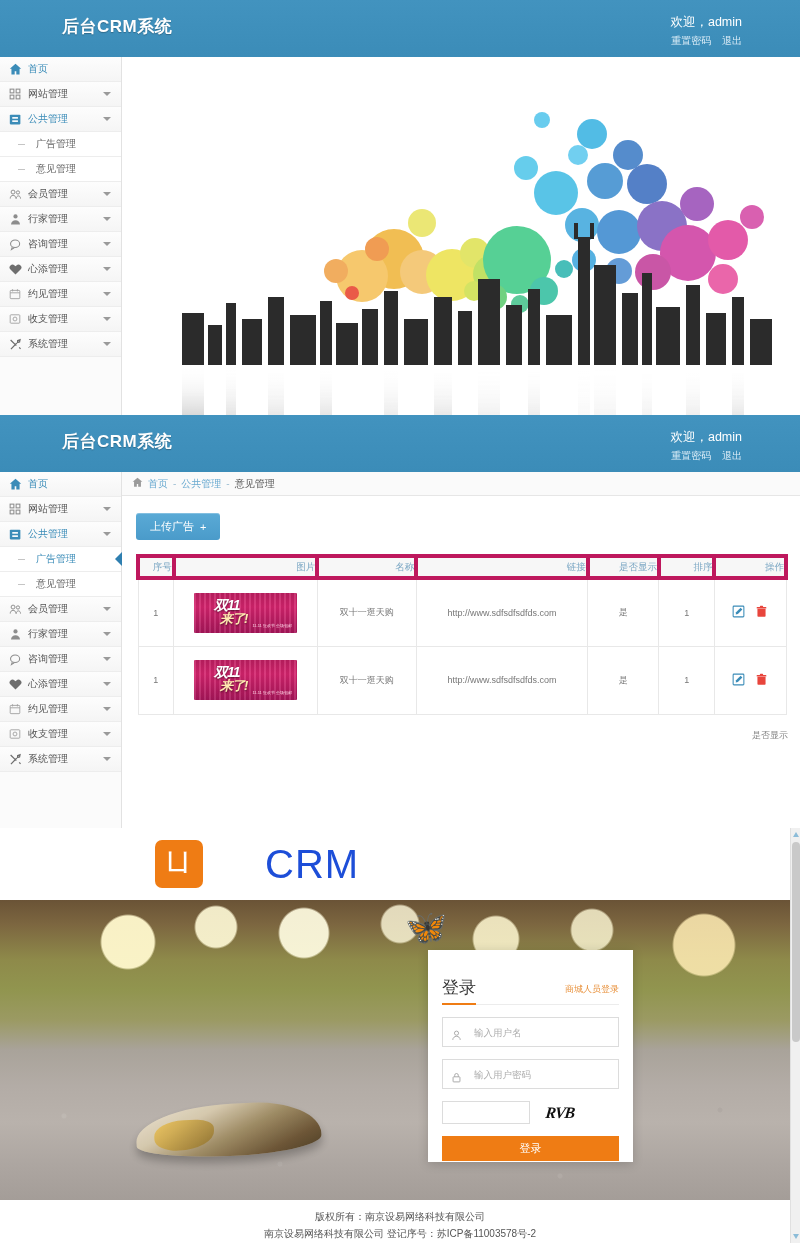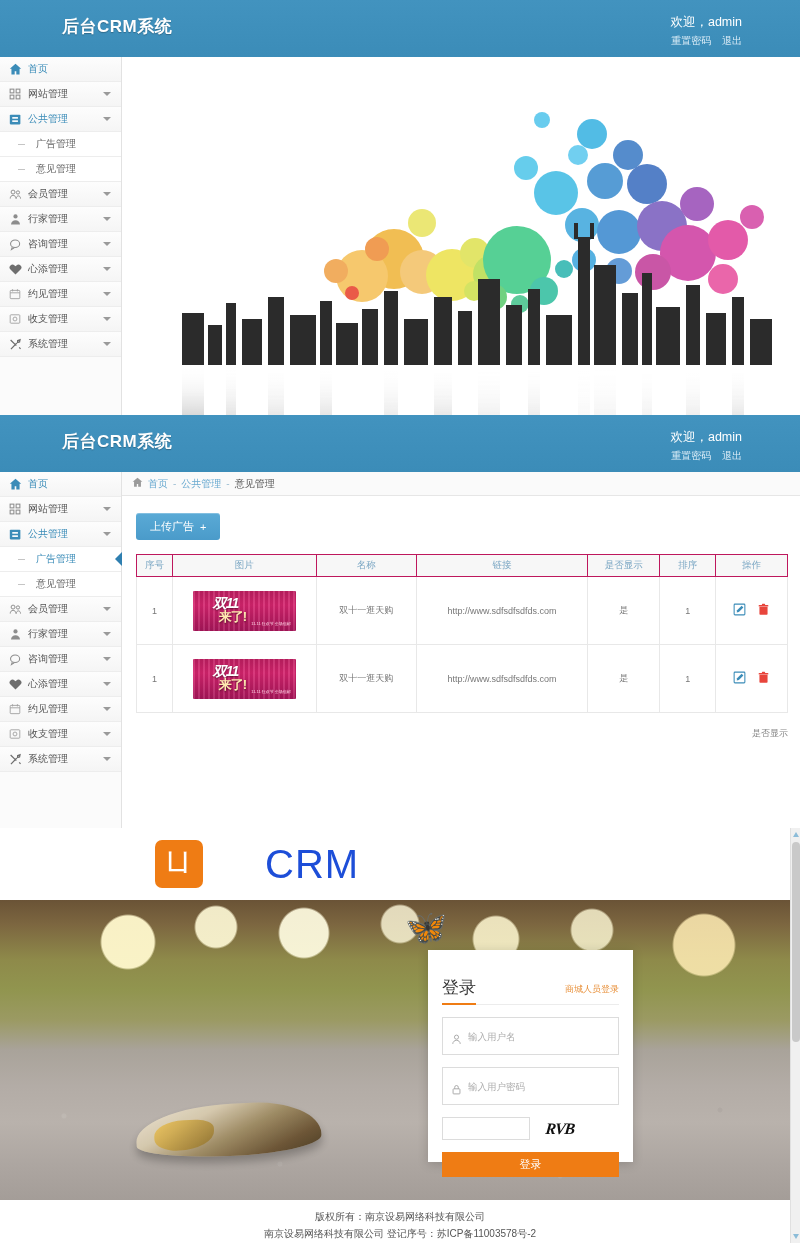--- a/index.html
+++ b/index.html
@@ -88,42 +88,42 @@
     color:#fff; font-size:11px; border:none; border-radius:3px;
     padding:6px 14px; cursor:pointer;
     box-shadow: inset 0 1px 0 rgba(255,255,255,.25);
   }
   table.grid {
     width:652px; margin:14px 0 0 14px; border-collapse:collapse;
     font-size:9.5px; color:#666;
   }
   table.grid th {
     background:#f7f7f7; color:#7ba7c4; font-weight:normal;
-    height:22px; border:1px solid #be185d; text-align:center;
+    height:22px; border:4px solid #be185d; text-align:right;
     font-size:9.5px;
   }
   table.grid td {
     border:1px solid #e8e8e8; text-align:center; height:68px;
     color:#777; font-size:9px; padding:4px;
   }
   .thumb {
     width:103px;height:40px;margin:0 auto;border-radius:1px;
     position:relative;overflow:hidden;
     background:
       repeating-linear-gradient(90deg, rgba(255,255,255,.10) 0 2px, rgba(0,0,0,.07) 2px 5px),
       linear-gradient(180deg,#c01f62 0%, #d6246e 35%, #a8165a 100%);
   }
   .thumb .t1 {
     position:absolute;left:20px;top:4px;color:#fff;font-size:14px;
     font-weight:bold;font-style:italic;letter-spacing:-1px;
     text-shadow:0 1px 2px rgba(0,0,0,.5);
   }
   .thumb .t2 {
     position:absolute;left:26px;top:17px;color:#ffe9b0;font-size:13px;
-    font-weight:bold;letter-spacing:-1px;
+    font-weight:bold;font-style:italic;letter-spacing:-1px;
     text-shadow:0 1px 2px rgba(0,0,0,.5);
   }
   .thumb .t3 {
     position:absolute;right:5px;bottom:5px;color:#ffd2e4;font-size:4px;
     line-height:5px; text-align:right;
   }
   .icon-edit, .icon-del { display:inline-block; vertical-align:middle;
      cursor:pointer; margin:0 4px; }
   .pager { text-align:right; font-size:9px; color:#888;
     width:652px; margin:14px 0 0 14px; }
@@ -188,22 +188,22 @@
     background:#fff; box-shadow:0 2px 10px rgba(0,0,0,.18);
     padding:26px 14px 0 14px;
   }
   .login-head { display:flex; align-items:flex-end;
     justify-content:space-between; border-bottom:1px solid #ececec;
     padding-bottom:8px; }
   .login-title { font-size:17px; color:#333; border-bottom:2px solid #ef7c14;
     padding-bottom:4px; margin-bottom:-9px; }
   .login-alt { font-size:9px; color:#e8903a;text-align:center; }
   .field {
-    margin-top:12px; height:38px; border:1px solid #dcdcdc; display:flex;
-    align-items:center; gap:6px; padding:0 8px; background:#fff;
+    margin-top:12px; height:30px; border:1px solid #dcdcdc; display:flex;
+    align-items:center; gap:12px; padding:0 8px; background:#fff;
   }
   .field .fi { width:11px;height:11px; color:#9a9a9a; flex:0 0 11px; }
   .field input {
     border:none; outline:none; font-size:9.5px; color:#333; width:100%;
     background:transparent; font-family:"Liberation Sans", sans-serif;
   }
   .field input::placeholder { color:#adadad; }
   .cap-row { margin-top:12px; display:flex; align-items:center; gap:8px; }
   .cap-input { width:88px; height:23px; border:1px solid #dcdcdc; }
   .cap-img {

